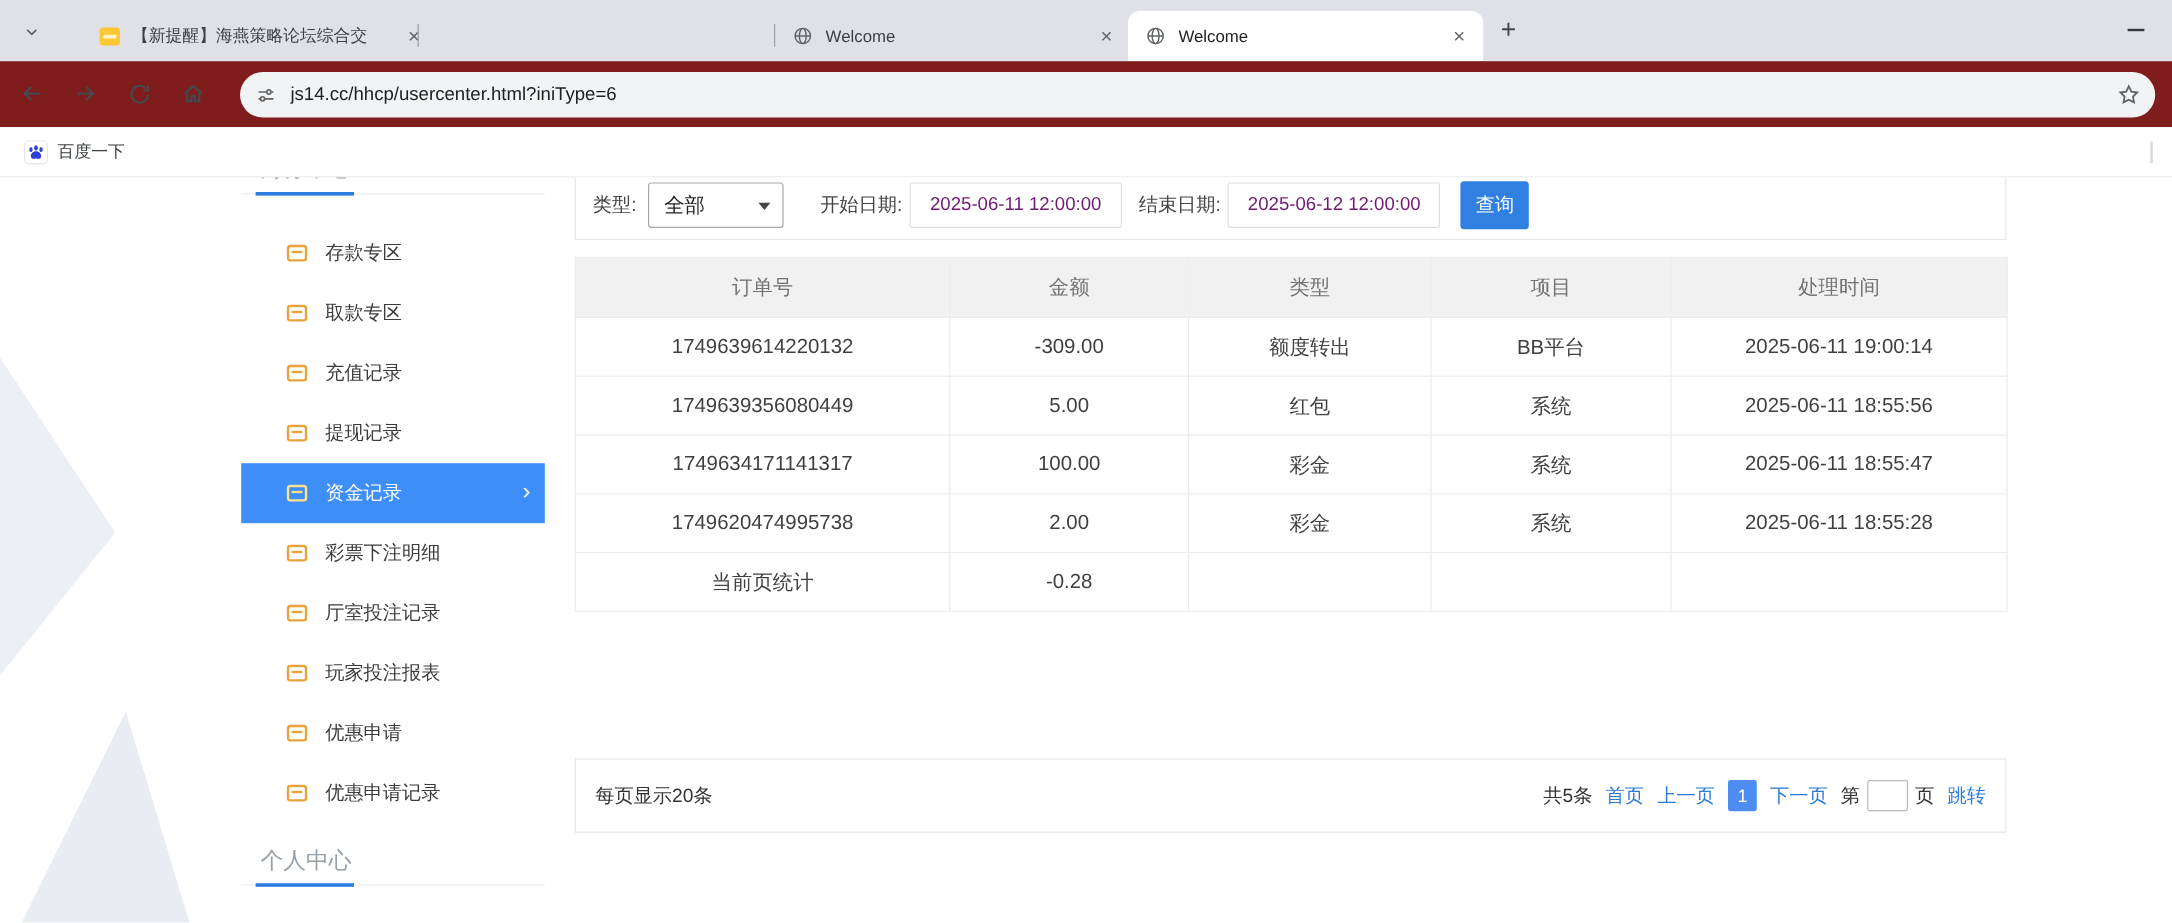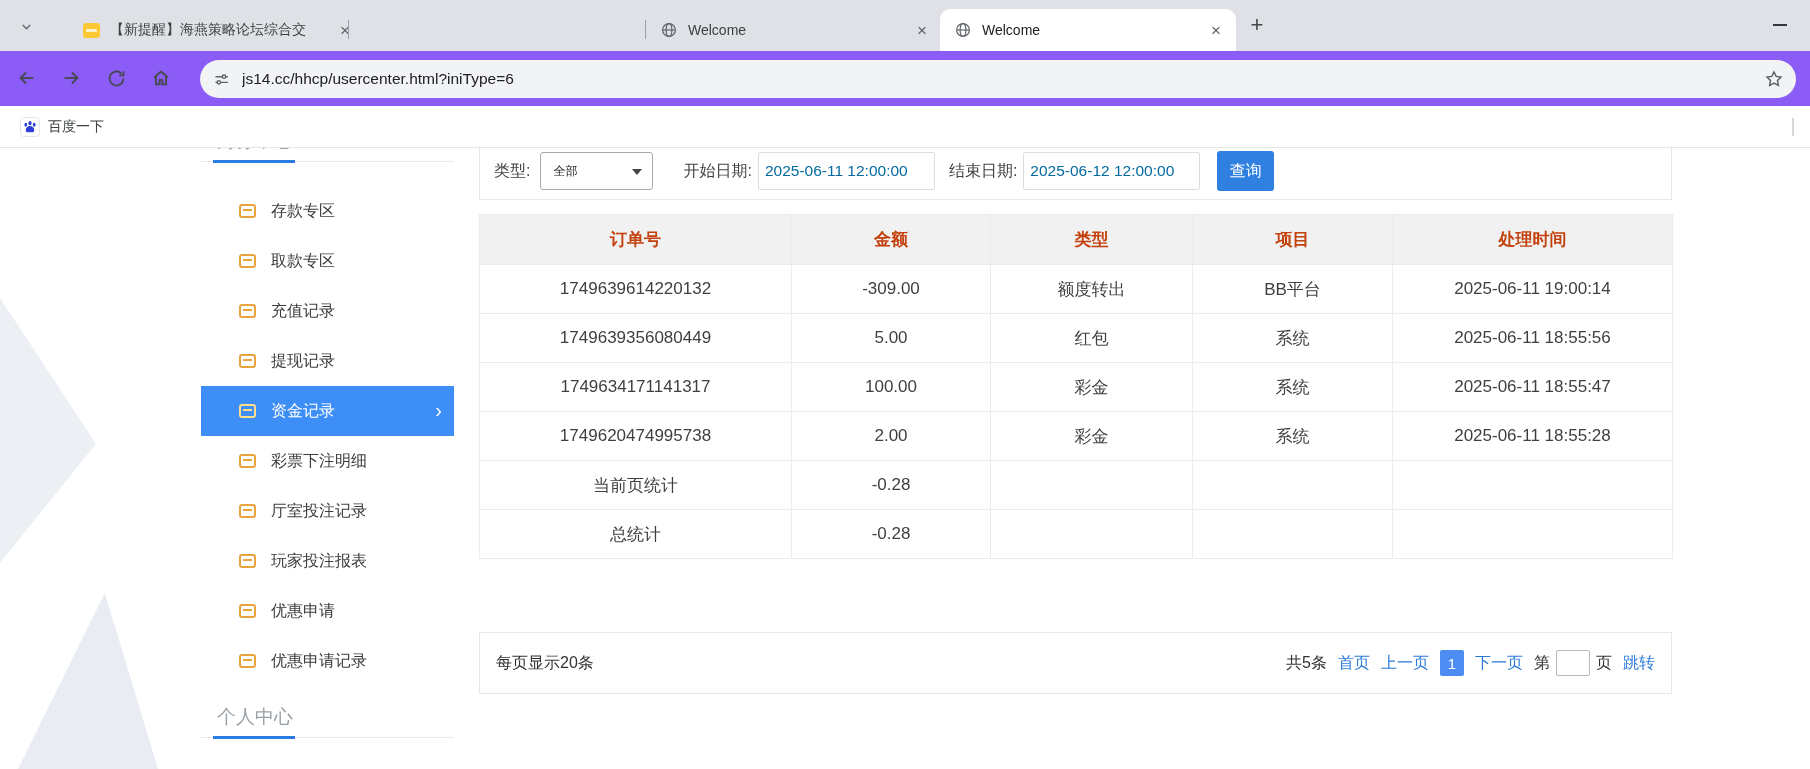--- a/index.html
+++ b/index.html
@@ -16,21 +16,21 @@
   .tab-close { position:absolute; right:10px; top:50%; transform:translateY(-50%); width:20px; height:20px; display:flex; align-items:center; justify-content:center; color:#5f6368; font-size:17px; line-height:1; border-radius:50%; cursor:default; }
   .tab-close::before { content:"\00D7"; }
   .tab-sep { position:absolute; top:20px; width:1px; height:19px; background:#9aa0a6; }
   .fav-yellow { width:17px; height:15px; background:#fcc934; border-radius:3px; flex:none; position:relative; }
   .fav-yellow::after { content:""; position:absolute; left:3px; right:3px; top:6px; height:3px; background:#fff3cd; border-radius:1px; }
   .newtab-btn { position:absolute; left:1242px; top:10px; width:30px; height:30px; display:flex; align-items:center; justify-content:center; color:#44474b; font-size:22px; border-radius:50%; }
   .newtab-btn::before { content:"+"; }
   .win-min { position:absolute; right:13px; top:8px; width:34px; height:34px; display:flex; align-items:center; justify-content:center; }
   .win-min::before { content:""; width:14px; height:2px; background:#33363a; }
 
-  .toolbar { position:absolute; top:51px; left:0; width:1810px; height:55px; background:#8b5cf6;padding-left:18px; }
+  .toolbar { position:absolute; top:51px; left:0; width:1810px; height:55px; background:#7f1d1d;padding-left:18px; }
   .tb-btn { position:absolute; top:10px; width:34px; height:34px; display:flex; align-items:center; justify-content:center; }
   .omnibox { position:absolute; left:200px; right:14px; top:9px; height:38px; background:#f1f3f4; border-radius:19px; display:flex; align-items:center; padding:0 12px 0 13px; }
   .omni-url { font-size:15.5px; color:#202124; margin-left:12px; flex:1; white-space:nowrap; overflow:hidden; }
 
   .bookmarks { position:absolute; top:106px; left:0; width:1810px; height:42px; background:#fff; border-bottom:1px solid #e4e6e8; }
   .bm-item { position:absolute; left:12px; top:6px; height:30px; display:flex; align-items:center; padding:0 8px; border-radius:6px; }
   .bm-ico { width:20px; height:20px; border-radius:4px; background:#fff; border:1px solid #e3e5e8; display:flex; align-items:center; justify-content:center; }
   .bm-label { font-size:14px; color:#3c4043; margin-left:8px; }
   .bm-divider { position:absolute; right:16px; top:12px; width:2px; height:18px; background:#d5d7da; }
 
@@ -56,32 +56,32 @@
   .mi-chevron { position:absolute; right:12px; top:50%; transform:translateY(-52%); color:#fff; font-size:20px; }
   .mi-chevron::before { content:"\203A"; }
 
   
   .main { position:absolute; left:479px; top:0; width:1193px; height:621px; }
   .panel { border:1px solid #e7e7e7; background:#fff; }
 
   .filter-box { position:absolute; top:-24px; left:0; width:1193px; height:76px; }
   .filter-row { position:absolute; left:14px; bottom:8px; height:40px; display:flex; align-items:center; }
   .f-label { font-size:16px; color:#454545; }
-  .f-select { width:113px; height:38px; border:1px solid #a9a9a9; border-radius:3px; background:#fff; margin-left:10px; position:relative; display:flex; align-items:center; padding-left:12px; font-size:12px; color:#222; }
+  .f-select { width:113px; height:38px; border:1px solid #a9a9a9; border-radius:3px; background:#fff; margin-left:10px; position:relative; display:flex; align-items:center; padding-left:12px; font-size:17px; color:#222; }
   .f-caret { position:absolute; right:10px; top:16px; width:0; height:0; border-left:5px solid transparent; border-right:5px solid transparent; border-top:6px solid #444; }
-  .f-input { width:177px; height:38px; border:1px solid #ddd; border-radius:2px; font-size:15.5px; color:#0369a1; padding:0 6px; font-family:"Liberation Sans","DejaVu Sans",sans-serif; }
+  .f-input { width:177px; height:38px; border:1px solid #ddd; border-radius:2px; font-size:15.5px; color:#701a75; padding:0 6px; font-family:"Liberation Sans","DejaVu Sans",sans-serif;text-align:center; }
   .f-gap-lg { margin-left:30px; }
   .f-gap-md { margin-left:14px; }
   .f-label + .f-input { margin-left:6px; }
   .f-btn { margin-left:17px; width:57px; height:40px; background:#2f80e0; color:#fff; border:none; border-radius:3px; font-size:16px; font-family:inherit; cursor:pointer; }
 
   .table-box { position:absolute; top:66px; left:0; width:1193px; }
   table { width:100%; border-collapse:collapse; table-layout:fixed; }
   th, td { border:1px solid #ececec; text-align:center; }
-  th { height:50px; background:#f1f1f2; font-size:17px; font-weight:bold; color:#c2410c; }
+  th { height:50px; background:#f1f1f2; font-size:17px; font-weight:normal; color:#737373; }
   td { height:49px; font-size:17px; color:#3f3f3f; }
 
   .pager-box { position:absolute; top:484px; left:0; width:1193px; height:62px; display:flex; align-items:center; justify-content:space-between; padding:0 16px; }
   .pg-left { font-size:16px; color:#333; }
   .pg-right { display:flex; align-items:center; }
   .pg-right > * { margin-left:11px; }
   .pg-text { font-size:16px; color:#333; }
   .pg-link { font-size:16px; color:#2b7bd9; cursor:pointer; text-decoration:none; }
   .pg-current { width:24px; height:26px; background:#4d8df2; color:#fff; font-size:15px; display:flex; align-items:center; justify-content:center; border-radius:2px; }
   .pg-input { width:34px; height:26px; border:1px solid #b9b9b9; border-radius:2px; margin-left:6px; }
@@ -304,27 +304,20 @@
             <td>系统</td>
             <td>2025-06-11 18:55:28</td>
           </tr>
           <tr>
             <td>当前页统计</td>
             <td>-0.28</td>
             <td></td>
             <td></td>
             <td></td>
           </tr>
-          <tr>
-            <td>总统计</td>
-            <td>-0.28</td>
-            <td></td>
-            <td></td>
-            <td></td>
-          </tr>
         </tbody>
       </table>
     </div>
 
     <div class="panel pager-box">
       <span class="pg-left">每页显示20条</span>
       <div class="pg-right">
         <span class="pg-text">共5条</span>
         <a class="pg-link">首页</a>
         <a class="pg-link">上一页</a>

